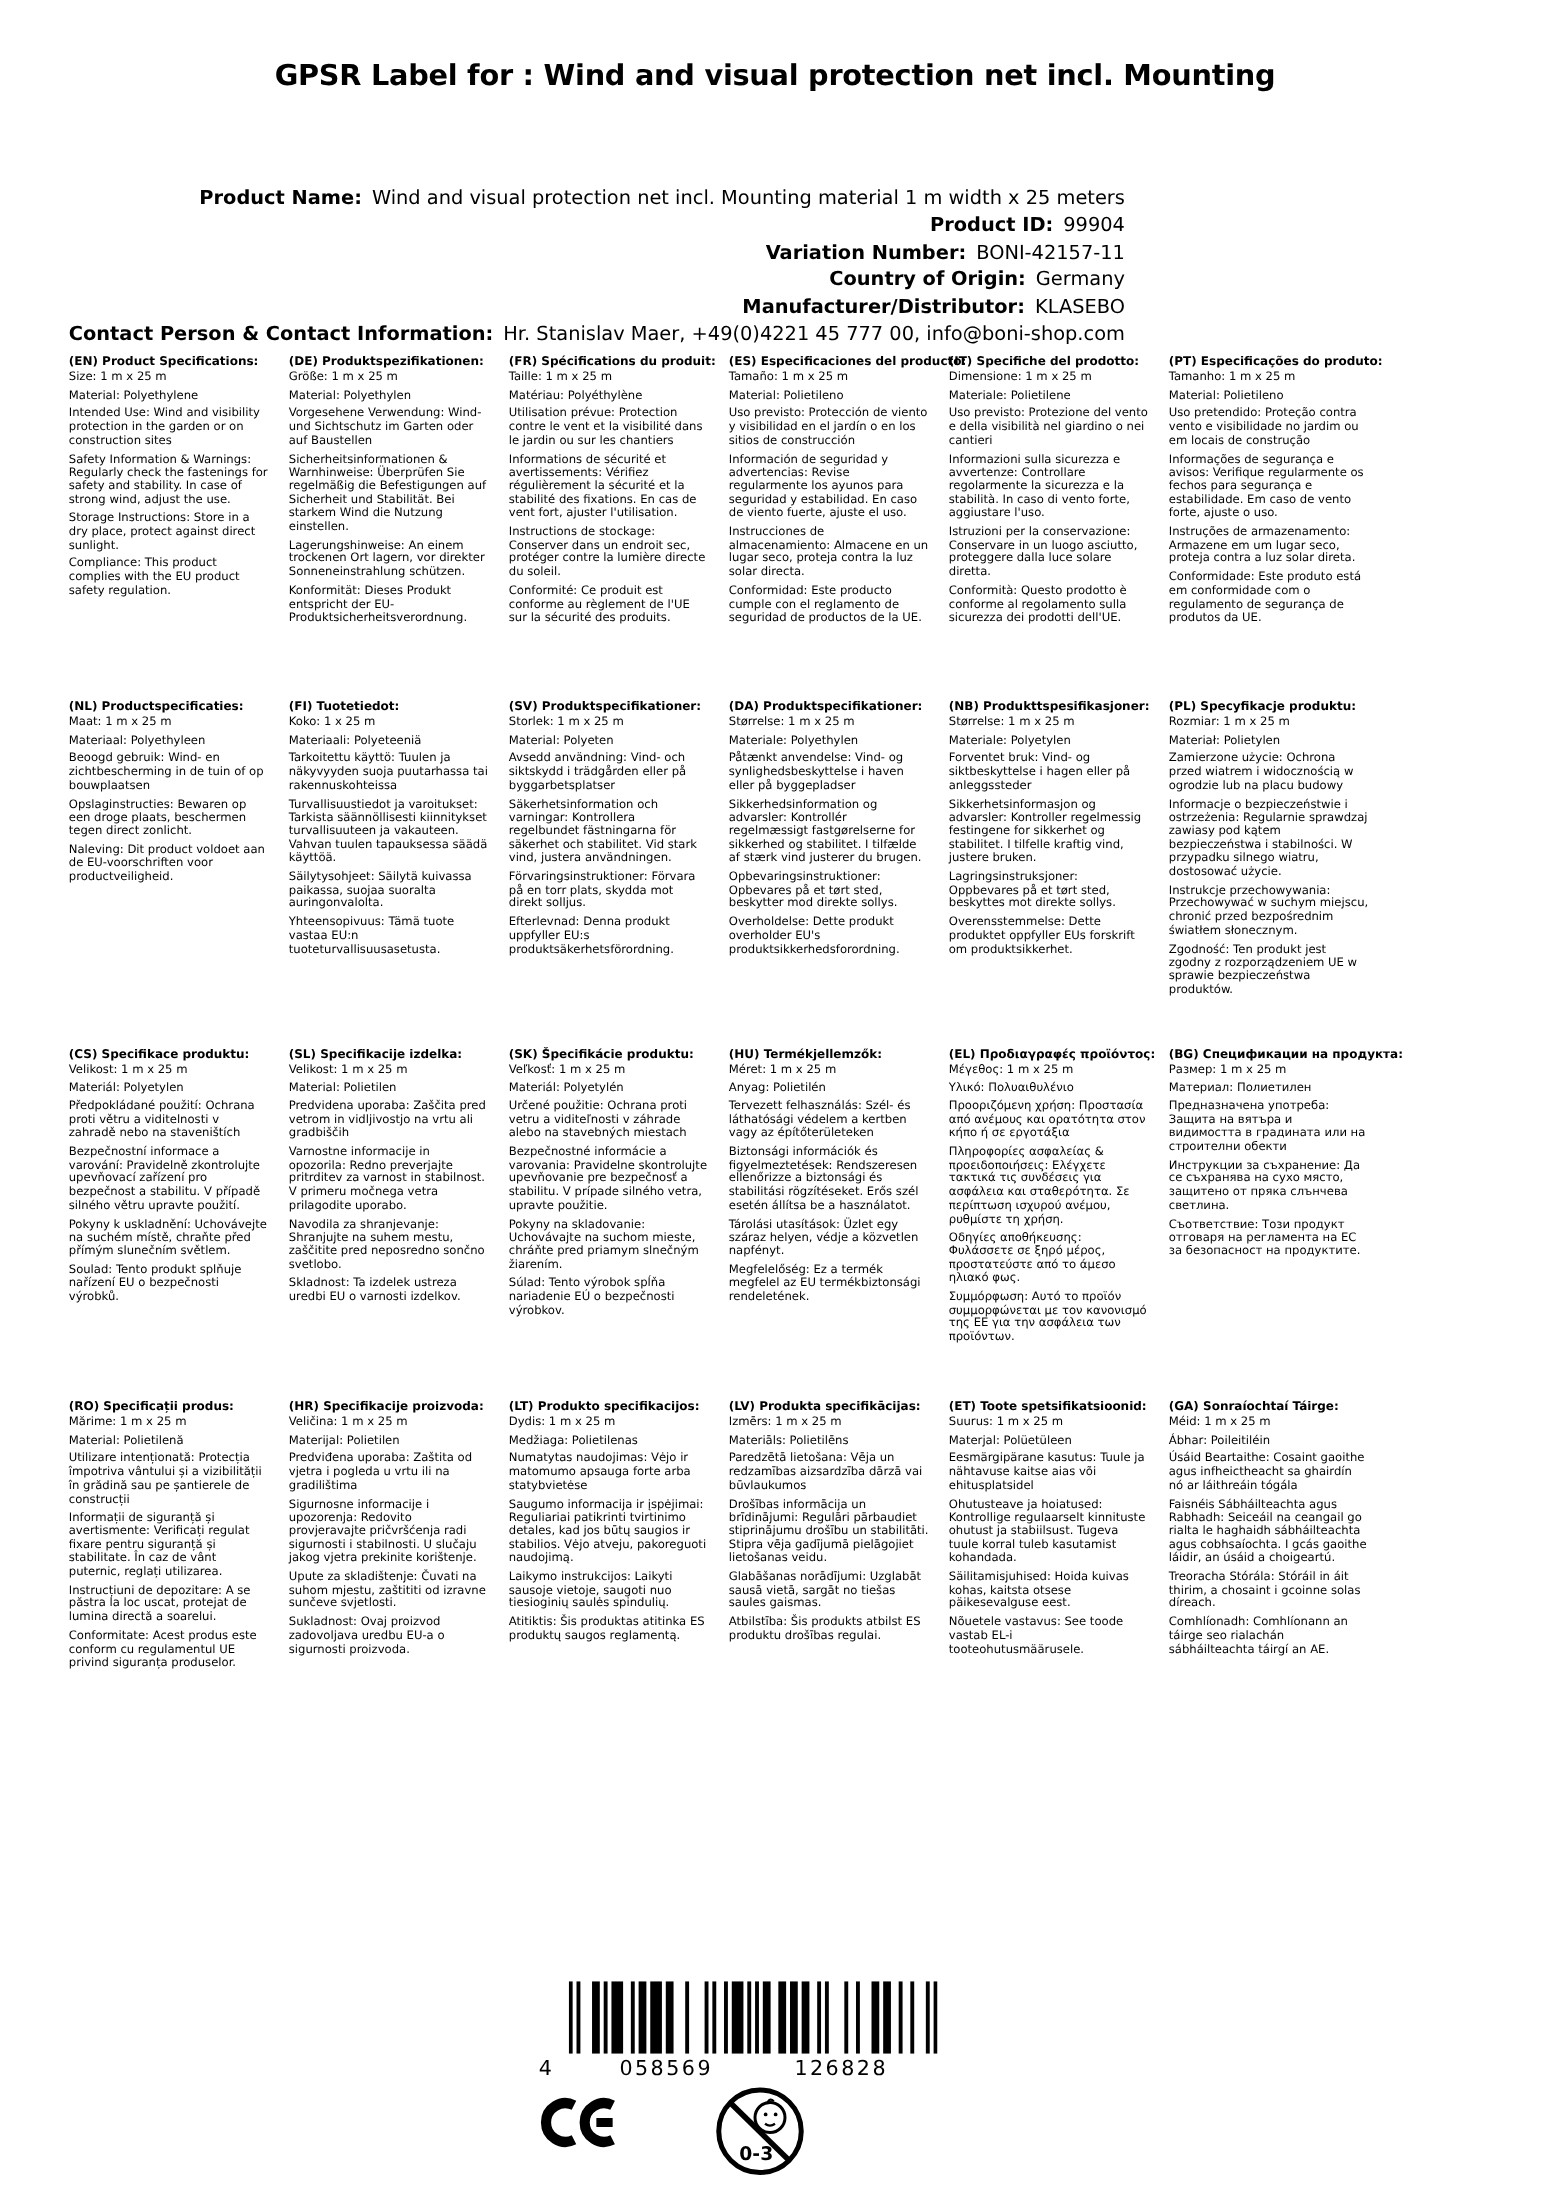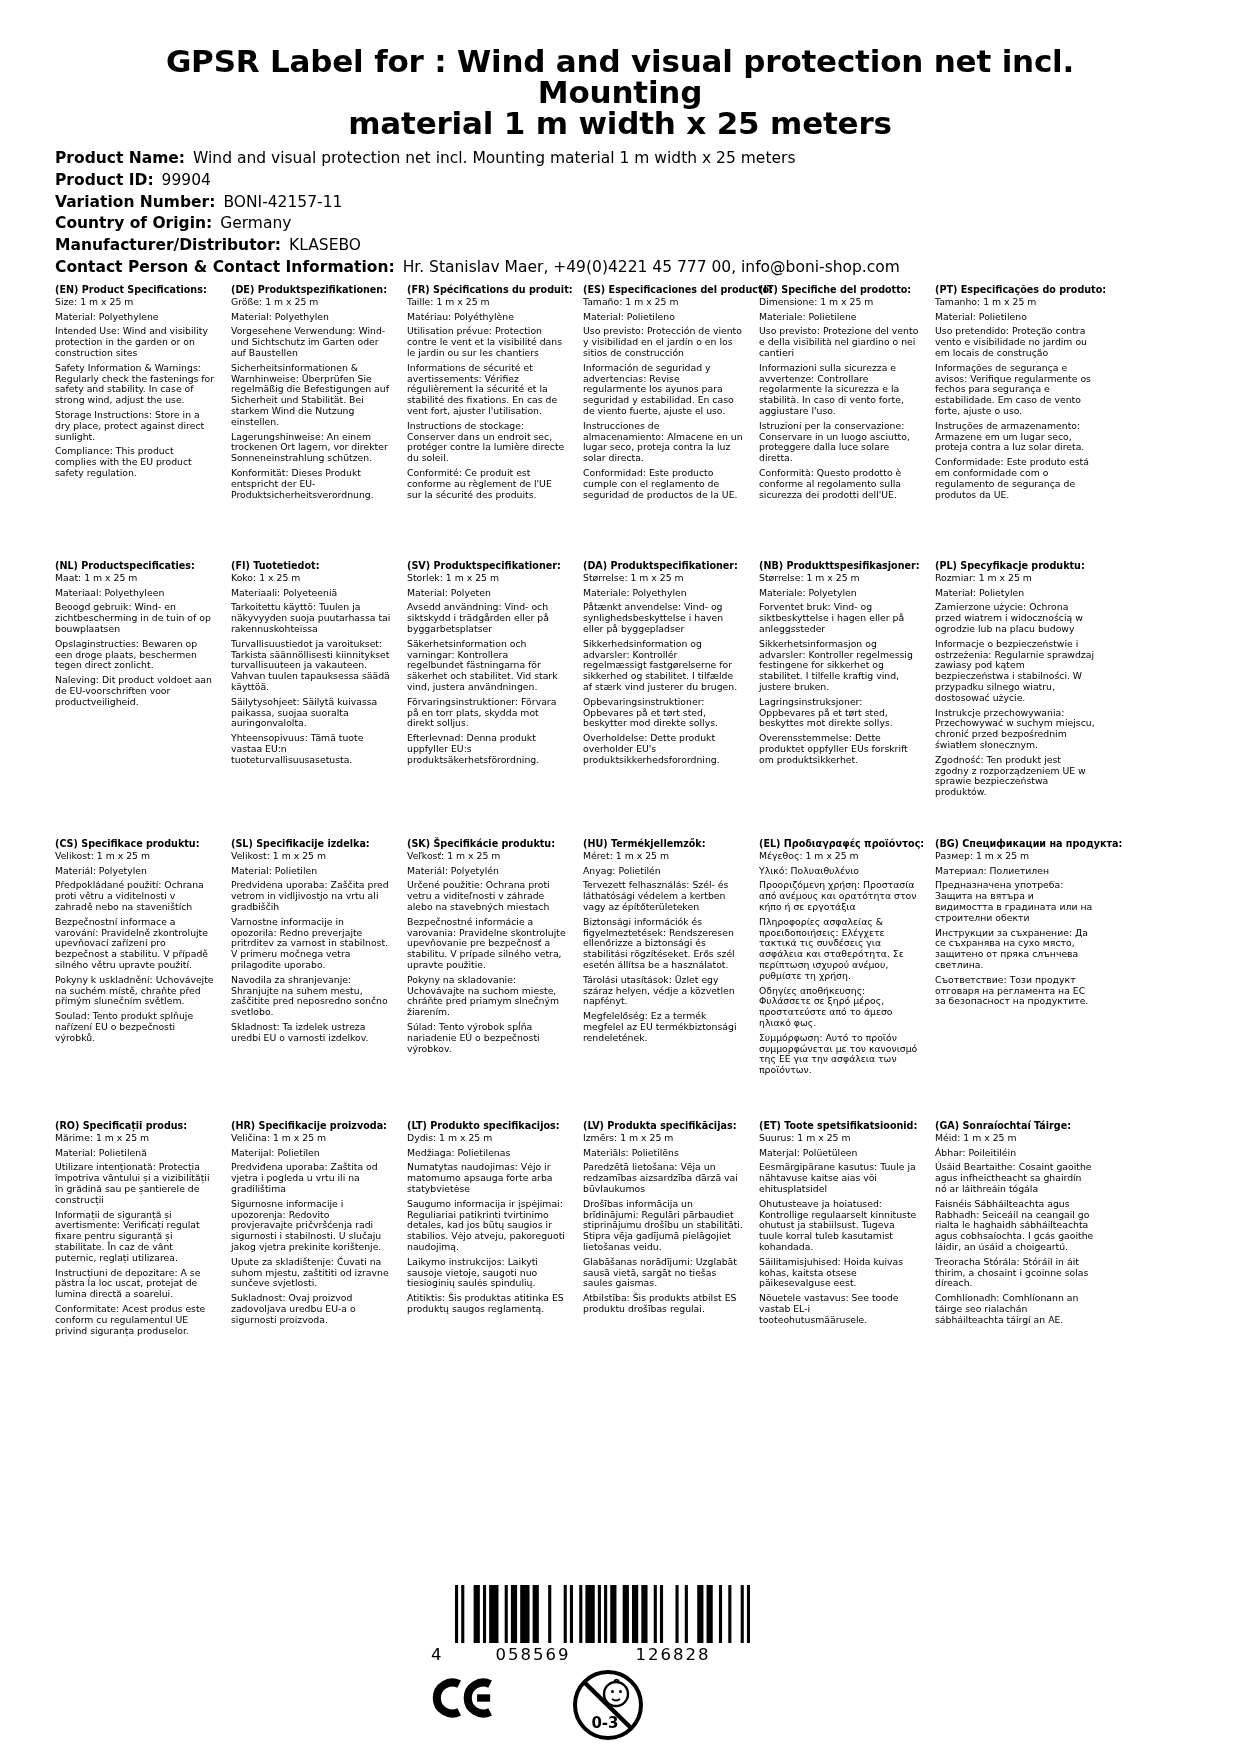--- a/index.html
+++ b/index.html
@@ -4,26 +4,26 @@
 <style>
   html,body { margin:0; padding:0; }
   body {
     width:1241px; height:1754px; position:relative;
     background:#ffffff; color:#000000;
     font-family:"DejaVu Sans","Liberation Sans",sans-serif;
     overflow:hidden;
   }
   .page-title {
     position:absolute; top:46px; left:160px; width:920px;
-    text-align:center; font-weight:bold; font-size:31px; line-height:31px;
+    text-align:center; font-weight:bold; font-size:23px; line-height:31px;
     letter-spacing:-0.2px;
   }
   .product-info {
     position:absolute; left:55px; top:148px;
-    font-size:15.5px; line-height:21.8px;
+    font-size:15.5px; line-height:21.8px;text-align:right;
   }
   .pi-label { font-weight:bold; }
   .pi-value { margin-left:8px; }
   .lang-grid {
     position:absolute; left:55px; top:285px;
     display:grid; grid-template-columns:repeat(6,176px);
     grid-template-rows:276px 278px 282px auto;
   }
   .lang-cell { padding-right:16px; font-size:9.3px; line-height:10.8px; }
   .lang-header { font-weight:bold; font-size:9.6px; white-space:nowrap; margin:0 0 1px 0; }
@@ -35,21 +35,20 @@
   .bc-left  { position:absolute; left:18px;  top:0; width:120px; text-align:center; letter-spacing:2px; }
   .bc-right { position:absolute; left:158px; top:0; width:120px; text-align:center; letter-spacing:2px; }
   .ce-wrap  { position:absolute; left:425px; top:1675px; }
   .age-wrap { position:absolute; left:570px; top:1660px; }
 </style>
 </head>
 <body>
 
 <div class="page-title">
   <div>GPSR Label for : Wind and visual protection net incl. Mounting</div>
-  <div>material 1 m width x 25 meters</div>
 </div>
 
 <div class="product-info">
     <div class="pi-row"><span class="pi-label">Product Name:</span><span class="pi-value">Wind and visual protection net incl. Mounting material 1 m width x 25 meters</span></div>
     <div class="pi-row"><span class="pi-label">Product ID:</span><span class="pi-value">99904</span></div>
     <div class="pi-row"><span class="pi-label">Variation Number:</span><span class="pi-value">BONI-42157-11</span></div>
     <div class="pi-row"><span class="pi-label">Country of Origin:</span><span class="pi-value">Germany</span></div>
     <div class="pi-row"><span class="pi-label">Manufacturer/Distributor:</span><span class="pi-value">KLASEBO</span></div>
     <div class="pi-row"><span class="pi-label">Contact Person &amp; Contact Information:</span><span class="pi-value">Hr. Stanislav Maer, +49(0)4221 45 777 00, info@boni-shop.com</span></div>
   </div>

